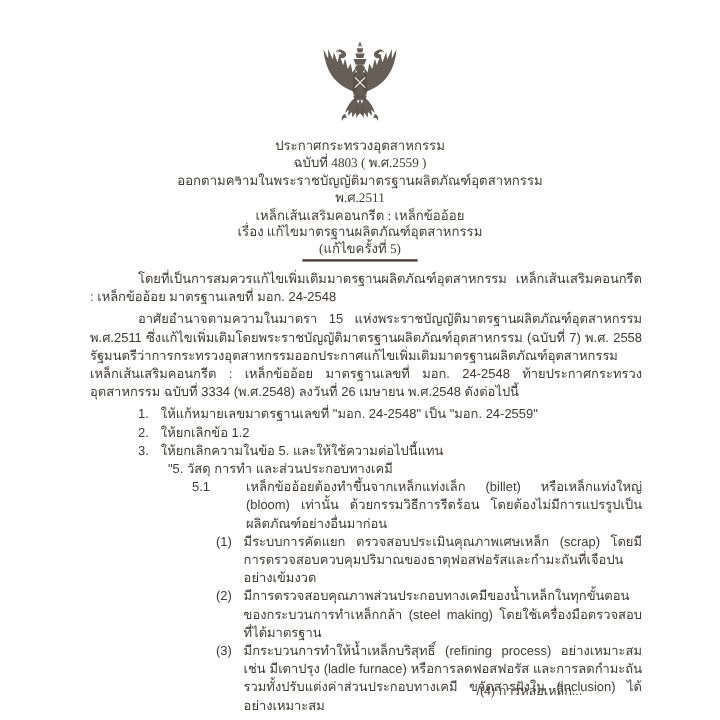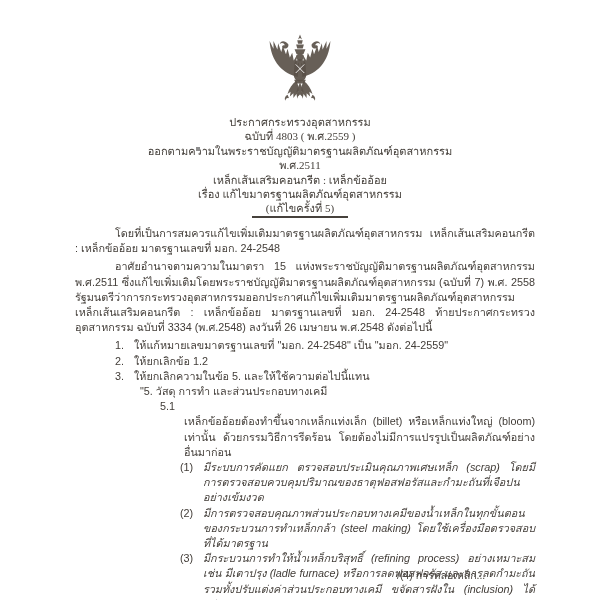--- a/index.html
+++ b/index.html
@@ -27,26 +27,26 @@
   .doc-body {
     position:absolute; top:226px; left:75px; width:460px;
     font-size:10.8px; line-height:15.2px; color:#413c37;
   }
   p.para { text-align:justify; text-indent:40px; margin-bottom:3px; }
   .olist { margin-left:40px; }
   .li { display:flex; }
   .li .num { width:19px; flex:none; }
   .li .txt { flex:1; }
   .c5head { margin-left:65px; }
-  .c5item { display:flex; margin-left:85px;flex-direction:column; }
+  .c5item { display:flex; margin-left:85px; }
   .c5item .num { width:21px; flex:none; }
   .c5item .txt { flex:1; text-align:justify;margin-left:24px; }
   .subitem { display:flex; margin-left:105px; }
   .subitem .num { width:23px; flex:none; }
-  .subitem .txt { flex:1; text-align:justify;font-style:italic; }
+  .subitem .txt { flex:1; text-align:justify; }
   .continuation {
     position:absolute; top:552px; left:397px;
     font-size:10.5px; color:#45403b;margin-top:15px;
   }
   .scan-artifact {
     position:absolute; top:147px; left:196px; width:4px; height:4px;
     background:#8e8e8e;
   }
 </style>
 </head>

